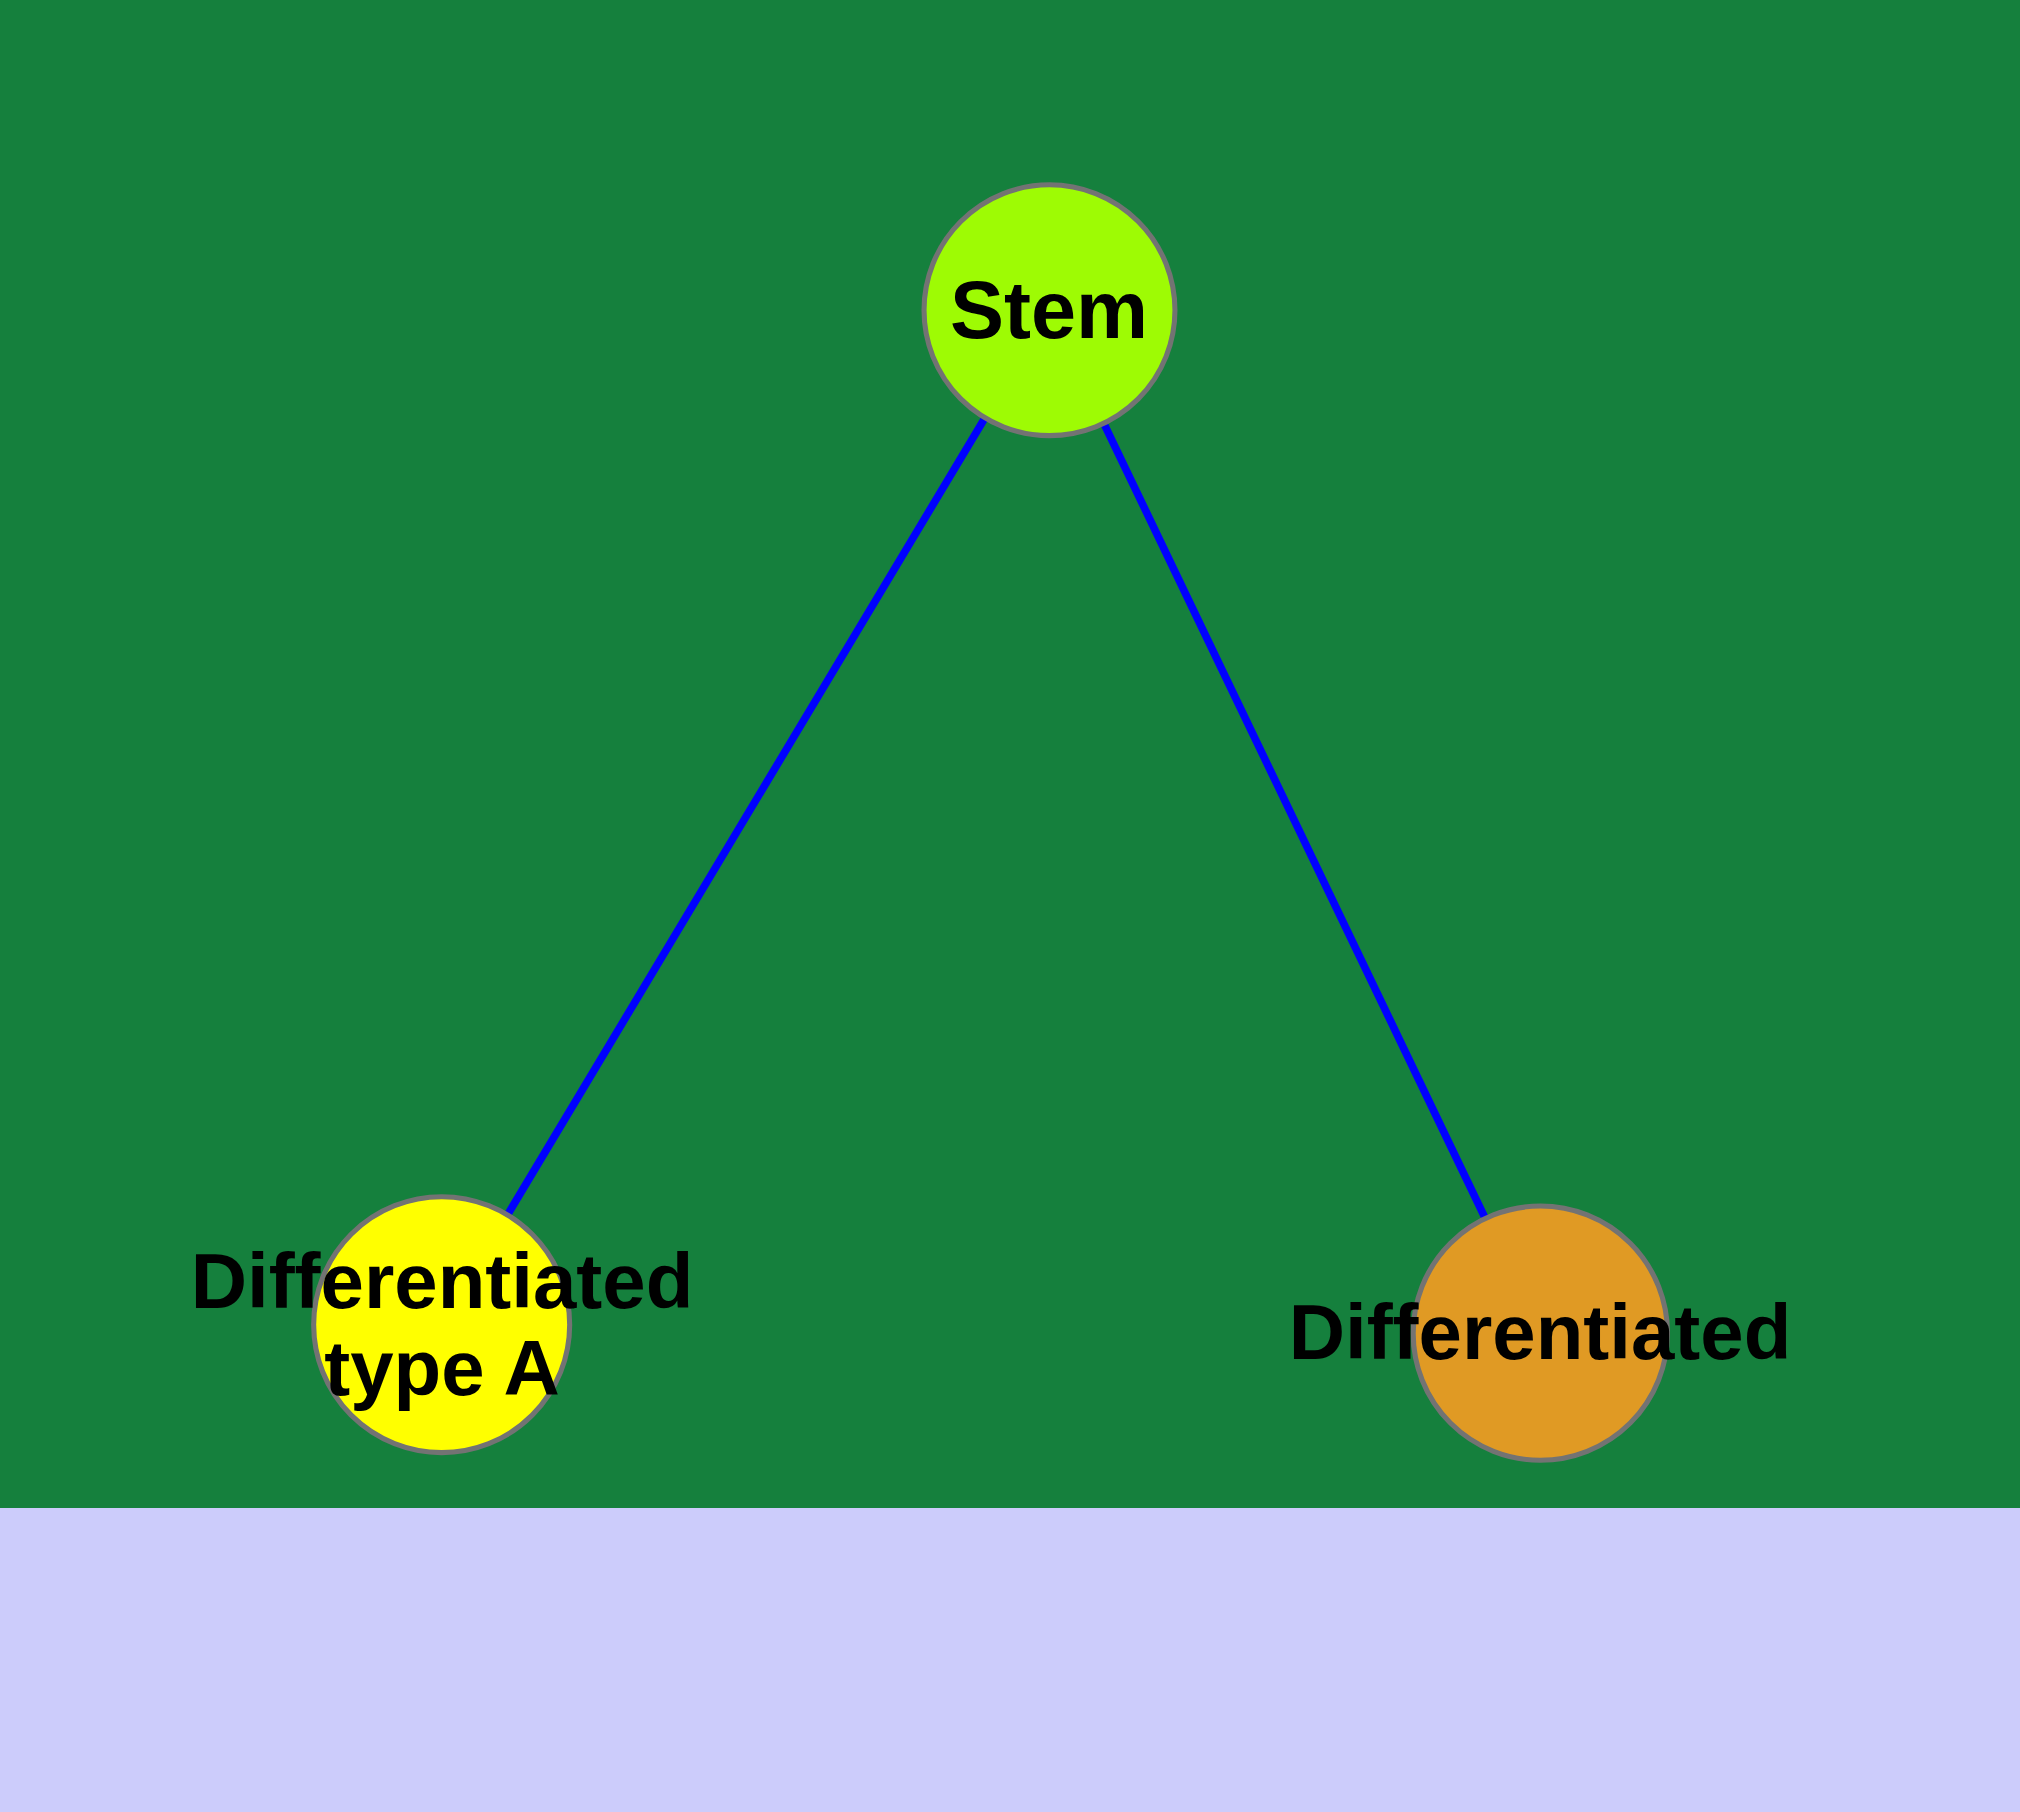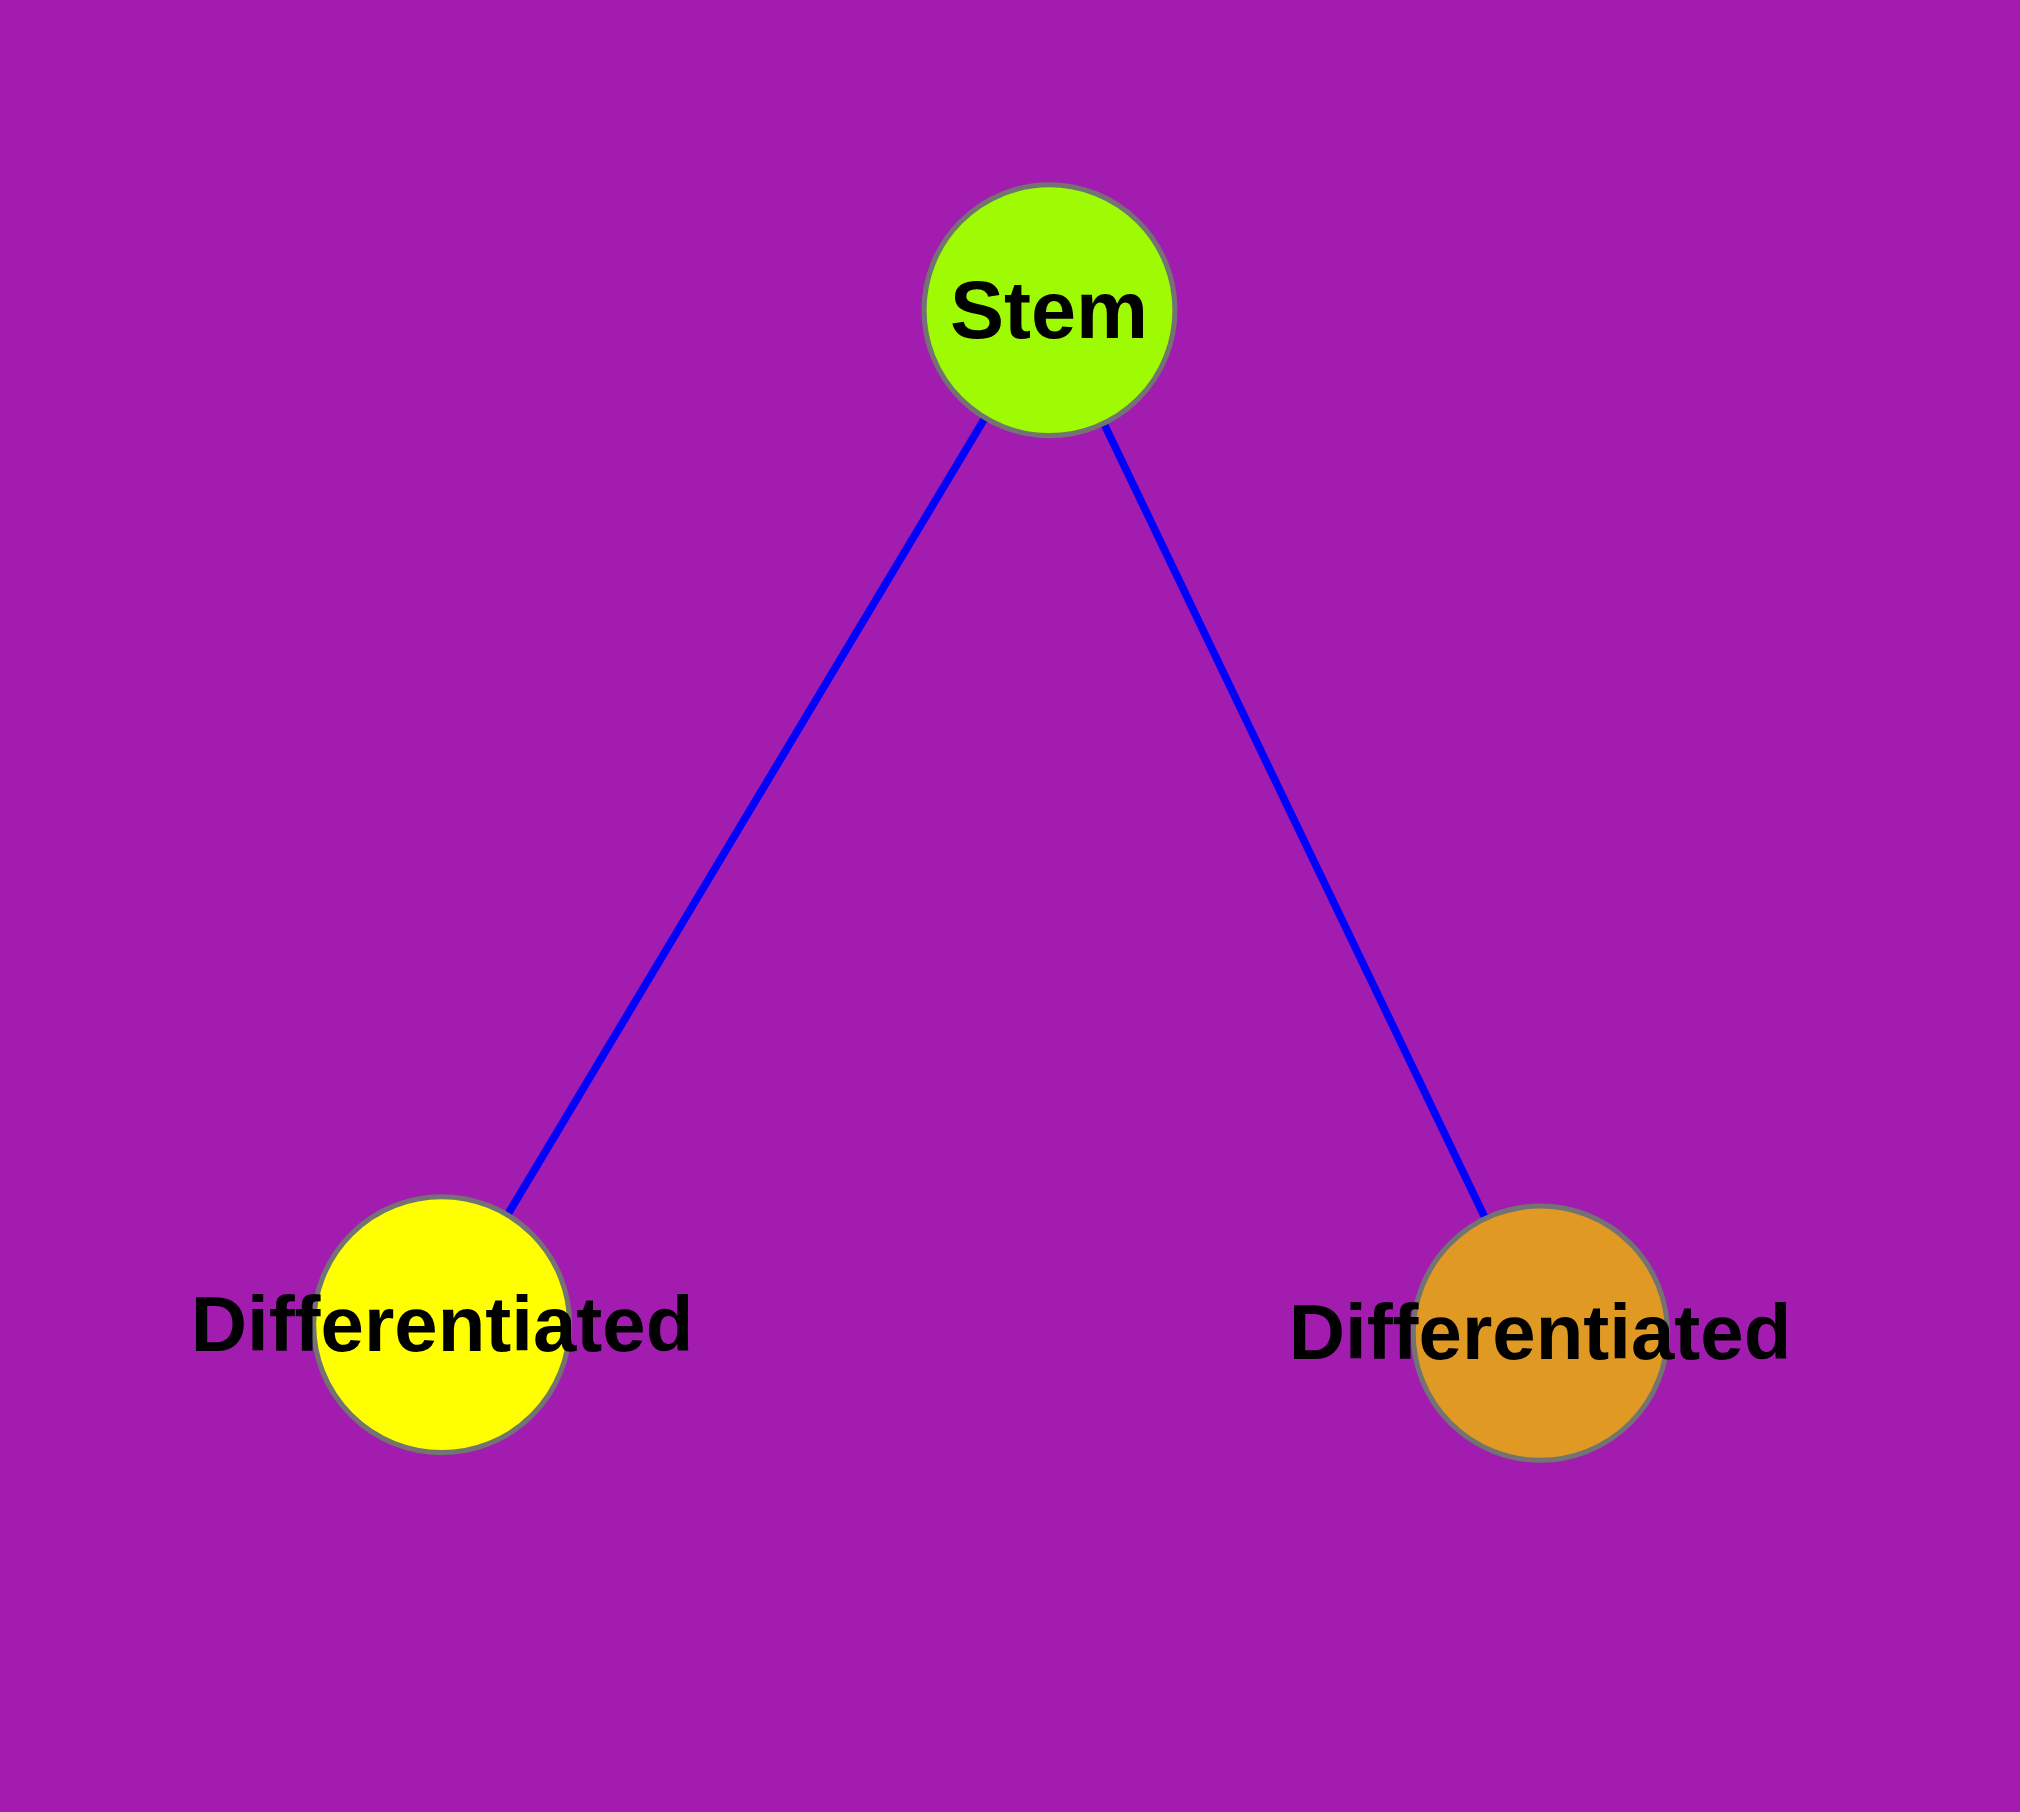--- a/index.html
+++ b/index.html
@@ -34,40 +34,41 @@
     pointer-events: none;
     transform: translate(-50%, -50%);
   }
   .node-label.two-line {
     line-height: 1.12;
   }
 </style>
 </head>
 <body>
 
-<div id="canvas" style="width: 2021px; height: 1812px; background: #a21caf;">
+<div id="canvas" style="width: 2021px; height: 1508px; background: #15803d;">
 
   <svg id="graph-svg" viewBox="0 0 2384 2138" preserveAspectRatio="none">
     <g id="edges-layer">
         <line x1="1238" y1="366" x2="521" y2="1563" stroke="#0000ff" stroke-width="9" stroke-linecap="butt"></line>
         <line x1="1238" y1="366" x2="1817" y2="1573" stroke="#0000ff" stroke-width="9" stroke-linecap="butt"></line>
       </g>
     <g id="nodes-layer">
         <circle cx="1238" cy="366" r="148" fill="#9efb04" stroke="#737373" stroke-width="6"></circle>
         <circle cx="521" cy="1563" r="151" fill="#ffff00" stroke="#737373" stroke-width="6"></circle>
         <circle cx="1817" cy="1573" r="150" fill="#e09a24" stroke="#737373" stroke-width="6"></circle>
       </g>
   </svg>
 
   <div id="labels-layer">
       <div class="node-label" style="left: 1049px; top: 310px; font-size: 81px;">
         <div>Stem</div>
       </div>
       <div class="node-label two-line" style="left: 442px; top: 1325px; font-size: 78px;">
         <div>Differentiated</div>
+        <div>type A</div>
       </div>
       <div class="node-label two-line" style="left: 1540px; top: 1333px; font-size: 78px;">
         <div>Differentiated</div>
       </div>
     </div>
 
 </div>
 
 
 </body></html>

